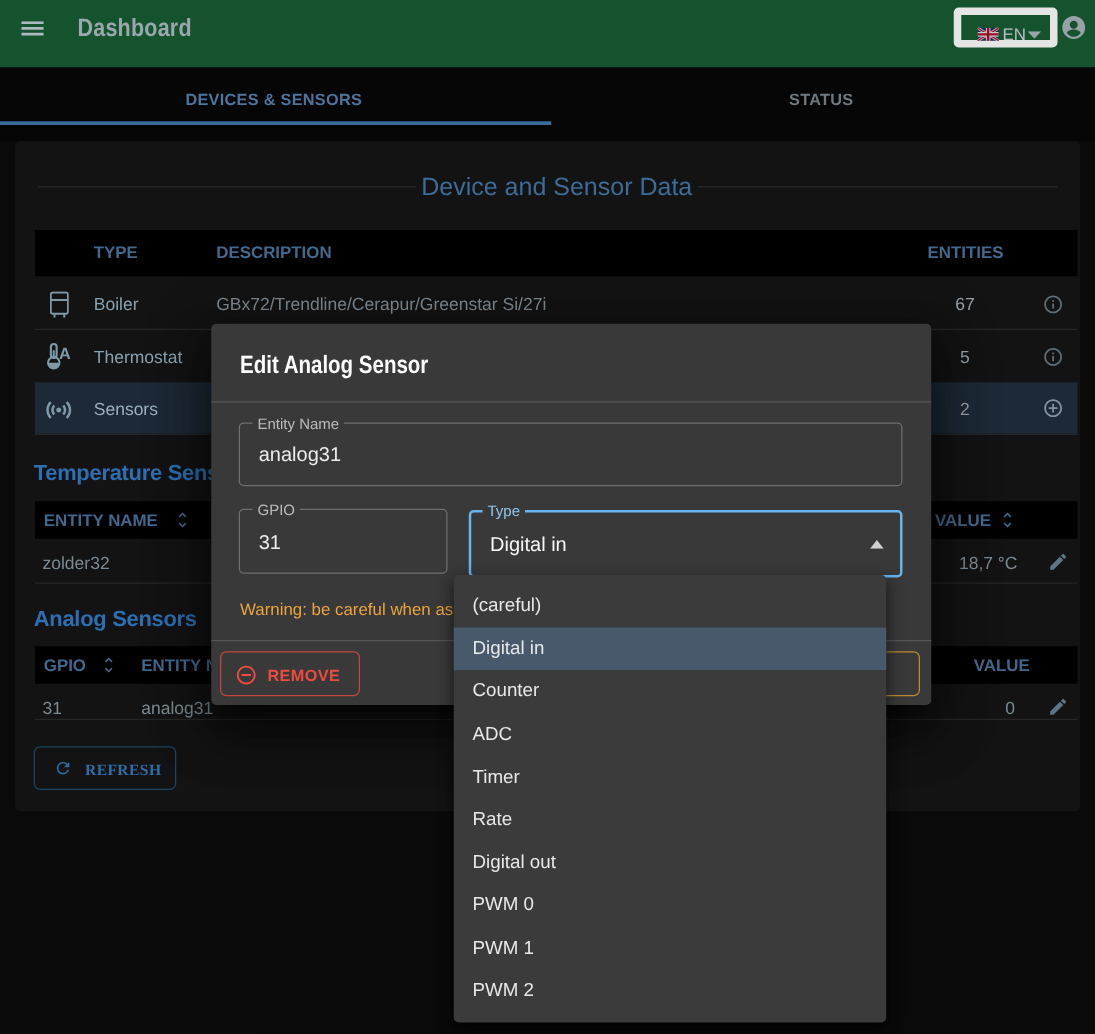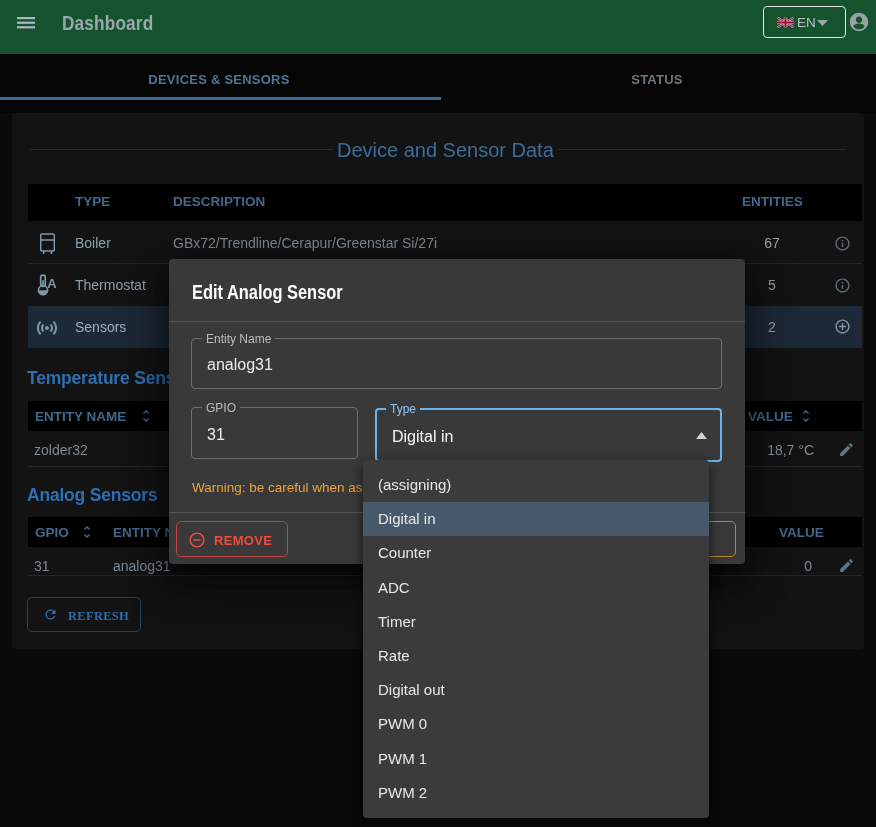--- a/index.html
+++ b/index.html
@@ -3,21 +3,21 @@
 <meta charset="utf-8">
 <style>
   * { margin:0; padding:0; box-sizing:border-box; }
   html,body { width:876px; height:827px; background:#0a0a0a; font-family:"Liberation Sans", sans-serif; overflow:hidden; }
   .abs { position:absolute; }
   #stage { position:relative; width:876px; height:827px; overflow:hidden; }
 
   
   #appbar { left:0; top:0; width:876px; height:54px; background:#14532d; }
   #title { left:62px; top:12px; font-size:20px; font-weight:700; transform:scaleX(0.86); transform-origin:left; color:#9ba7ae; letter-spacing:0.2px; }
-  #langbox { left:763px; top:6px; width:83px; height:32px; border:1px solid #e5e5e5; border-radius:4px; }
+  #langbox { left:763px; top:6px; width:83px; height:32px; border:6px solid #e5e5e5; border-radius:4px; }
   #avatar { left:848px; top:11px; }
 
   
   #tabbar { left:0; top:54px; width:876px; height:59px; background:#050505; }
   .tabtxt { top:72px; font-size:13px; font-weight:700; letter-spacing:0.24px; }
   #tab1 { left:0; width:438px; text-align:center; color:#4c749c; }
   #tab2 { left:438px; width:438px; text-align:center; color:#6d7880; }
   #tabline { left:0; top:97px; width:441px; height:2.6px; background:#3a6c9a; }
 
   
@@ -223,21 +223,21 @@
     <div id="removebtn" class="abs">
       <svg class="abs" style="left:11px; top:9px;" width="18" height="18" viewBox="0 0 24 24">
         <path fill="#ef4b40" d="M12 2C6.48 2 2 6.48 2 12s4.48 10 10 10 10-4.48 10-10S17.52 2 12 2zm0 18c-4.41 0-8-3.59-8-8s3.59-8 8-8 8 3.59 8 8-3.59 8-8 8zm-5-9h10v2H7z"></path>
       </svg>
       <span>REMOVE</span>
     </div>
     <div id="amberbtn" class="abs"></div>
   </div>
 
   <div id="menu" class="abs">
-    <div class="mi">(assigning)</div>
+    <div class="mi">(careful)</div>
     <div class="mi misel">Digital in</div>
     <div class="mi">Counter</div>
     <div class="mi">ADC</div>
     <div class="mi">Timer</div>
     <div class="mi">Rate</div>
     <div class="mi">Digital out</div>
     <div class="mi">PWM 0</div>
     <div class="mi">PWM 1</div>
     <div class="mi">PWM 2</div>
   </div>

